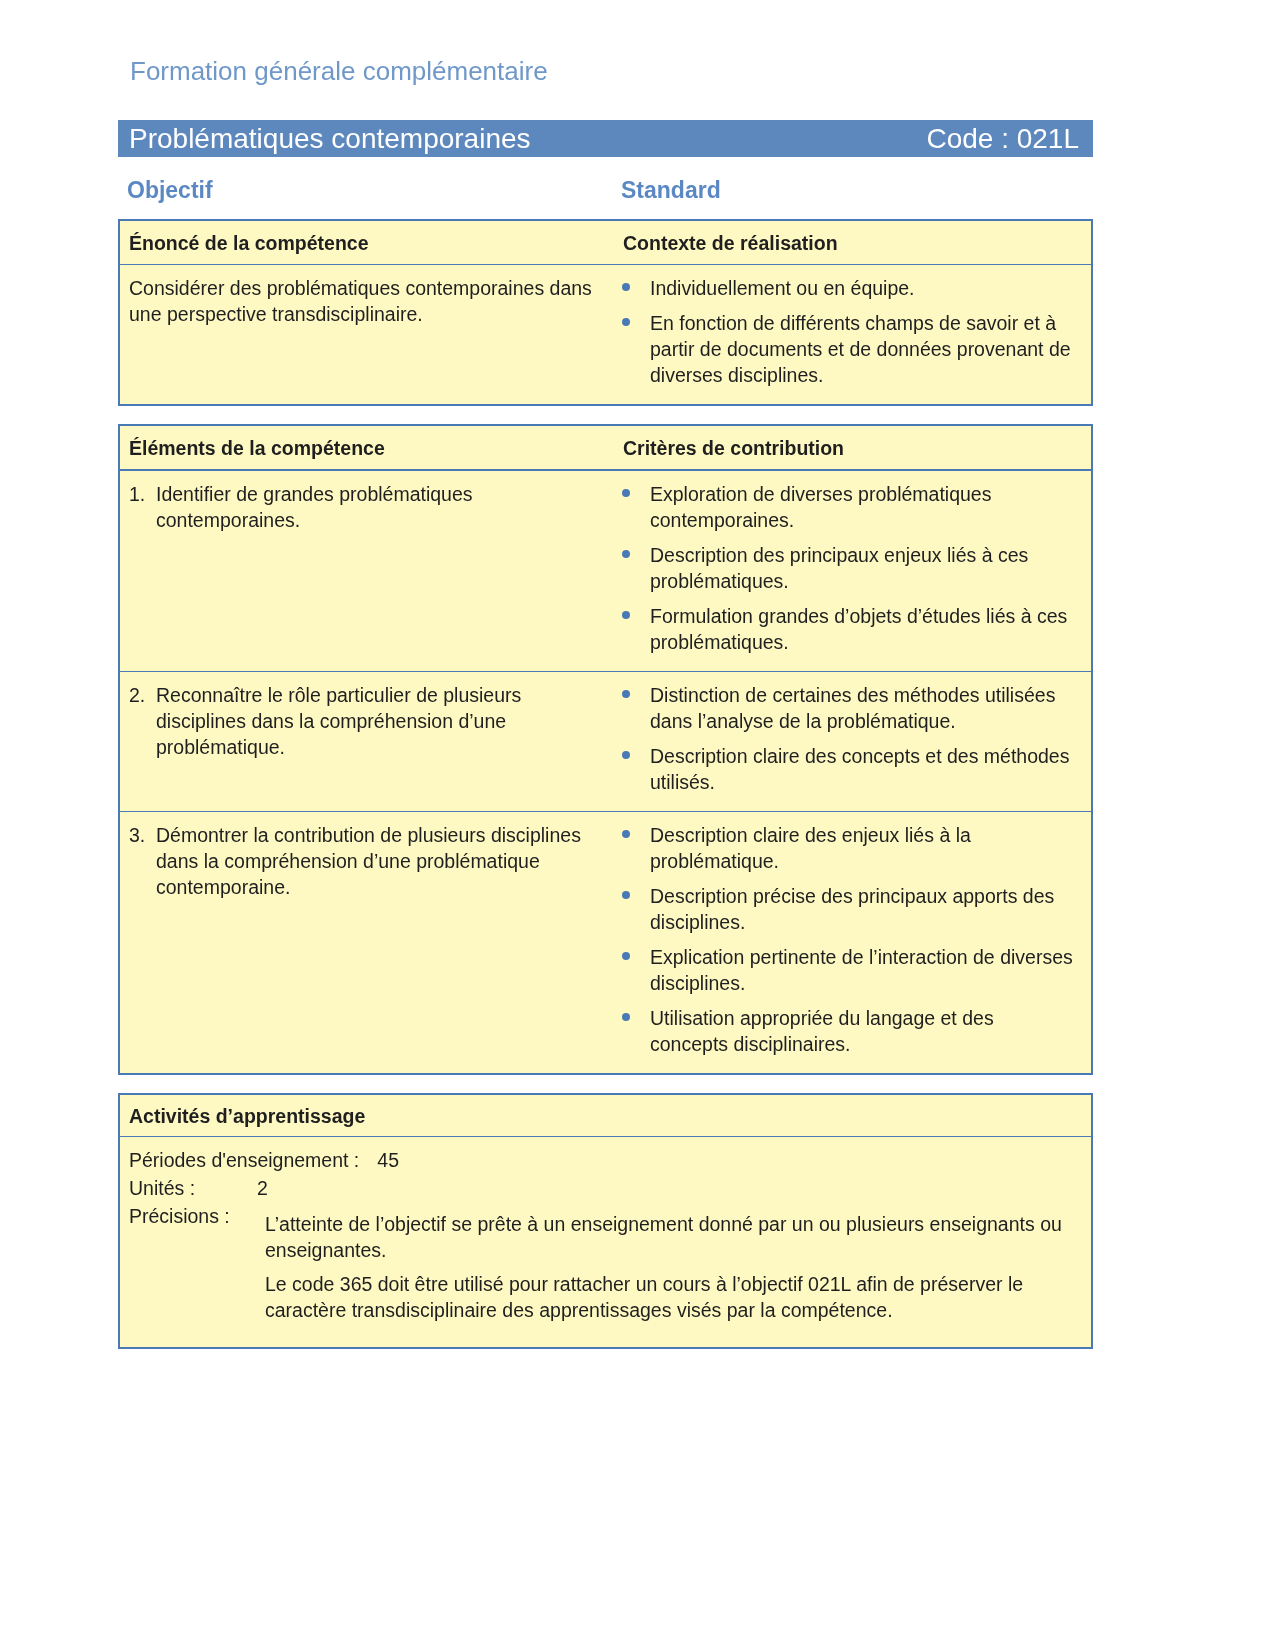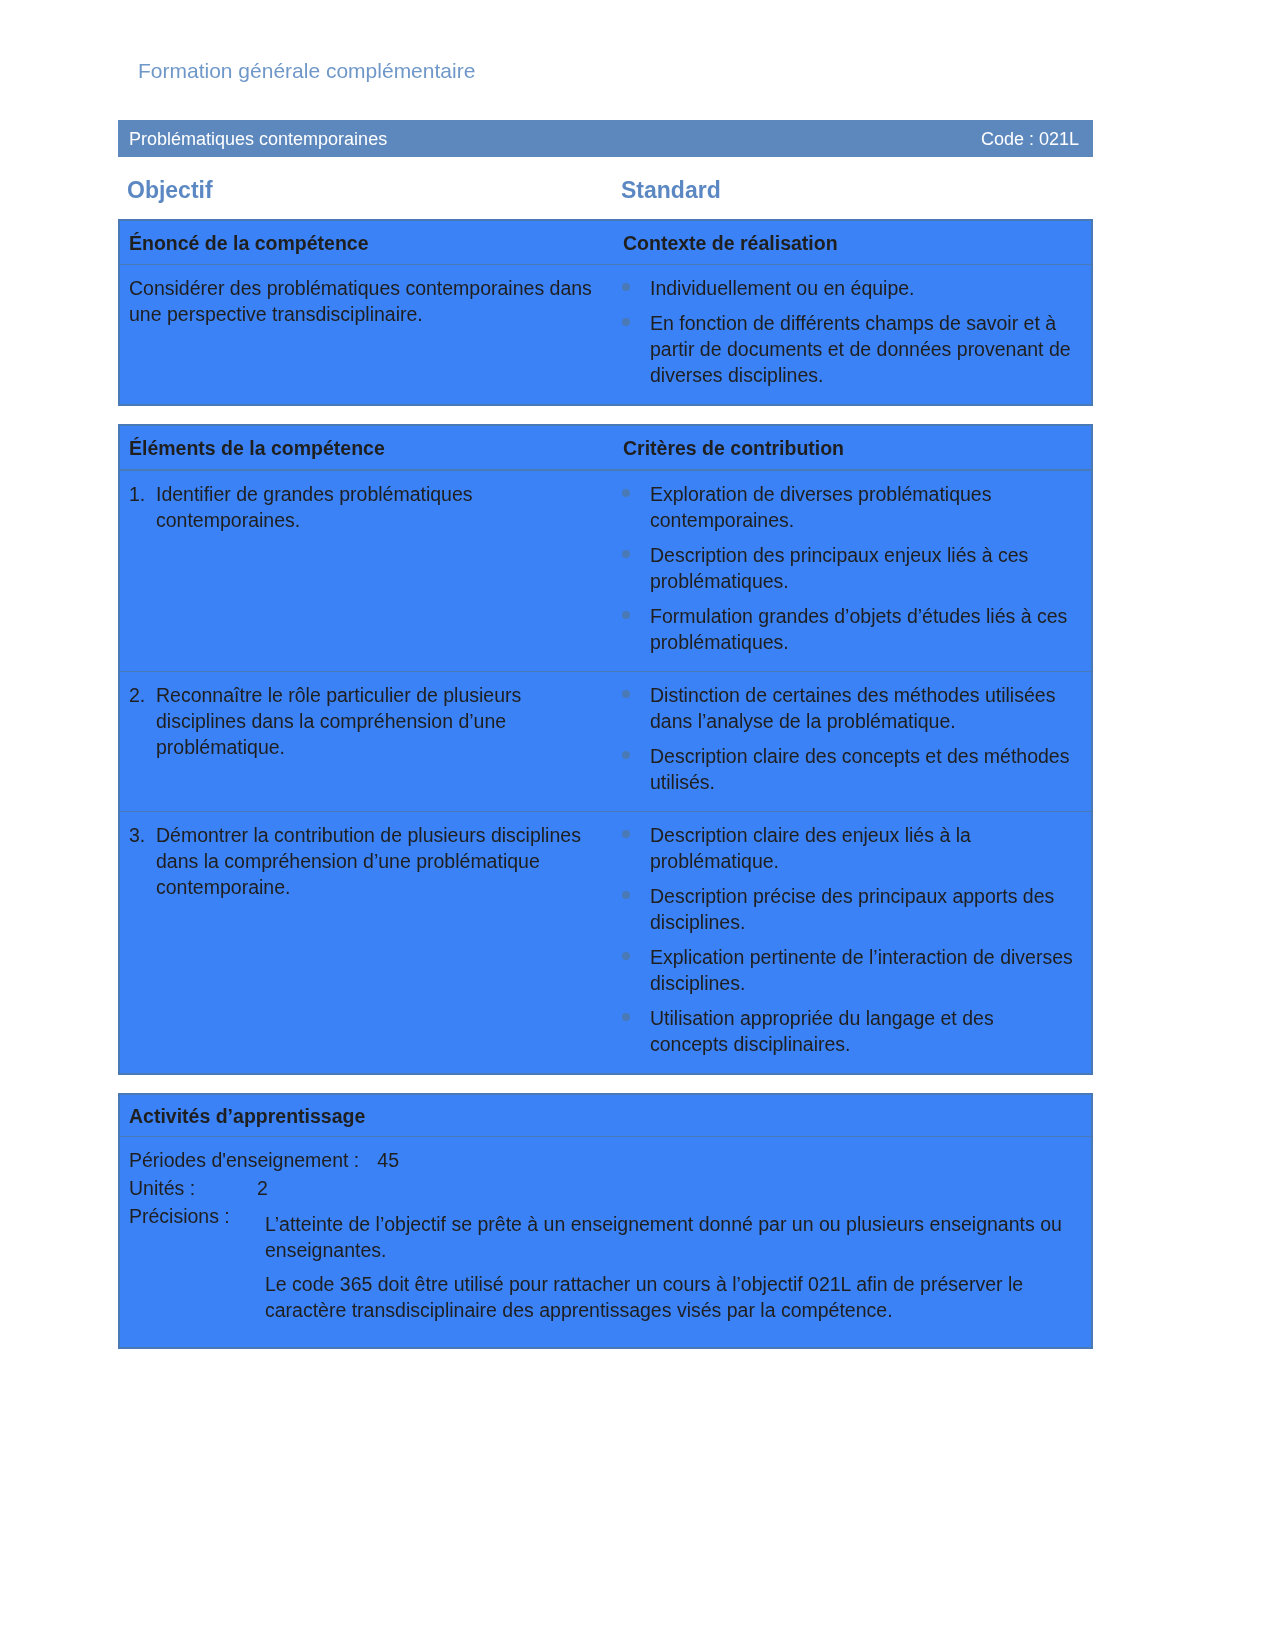--- a/index.html
+++ b/index.html
@@ -13,39 +13,39 @@
   }
   *{box-sizing:border-box;}
   html,body{margin:0;padding:0;}
   body{
     width:1275px;height:1650px;background:#ffffff;
     font-family:"Liberation Sans","DejaVu Sans",sans-serif;
     font-size:19.5px;line-height:26px;color:var(--text-color);
   }
   .page{padding:58px 182px 0 118px;}
   .doc-title{
-    color:var(--title-blue);font-size:21px;font-weight:400;
-    margin:0 0 36px 20px;
+    color:var(--title-blue);font-size:26px;font-weight:400;
+    margin:0 0 36px 12px;
   }
   .header-bar{
     background:var(--bar-bg);color:#ffffff;
     display:flex;justify-content:space-between;align-items:center;
-    height:37px;padding:0 14px 0 11px;font-size:18px;
+    height:37px;padding:0 14px 0 11px;font-size:28px;
   }
   .col-titles{
     display:grid;grid-template-columns:494px 1fr;
     margin:20px 0 16px 0;
   }
   .col-title{
     color:var(--heading-blue);font-weight:700;font-size:23px;
     padding-left:9px;
   }
   .box{
     border:2px solid var(--border-blue);
-    background:#3b82f6;
+    background:#fef9c3;
     margin-bottom:18px;
   }
   .two-col{display:grid;grid-template-columns:494px 1fr;}
   .box-header-row{
     border-bottom:1px solid var(--line-blue);
   }
   .hdr-cell{
     font-weight:700;padding:9px 10px 8px 9px;
   }
   .cell{padding:10px 12px 16px 9px;}

